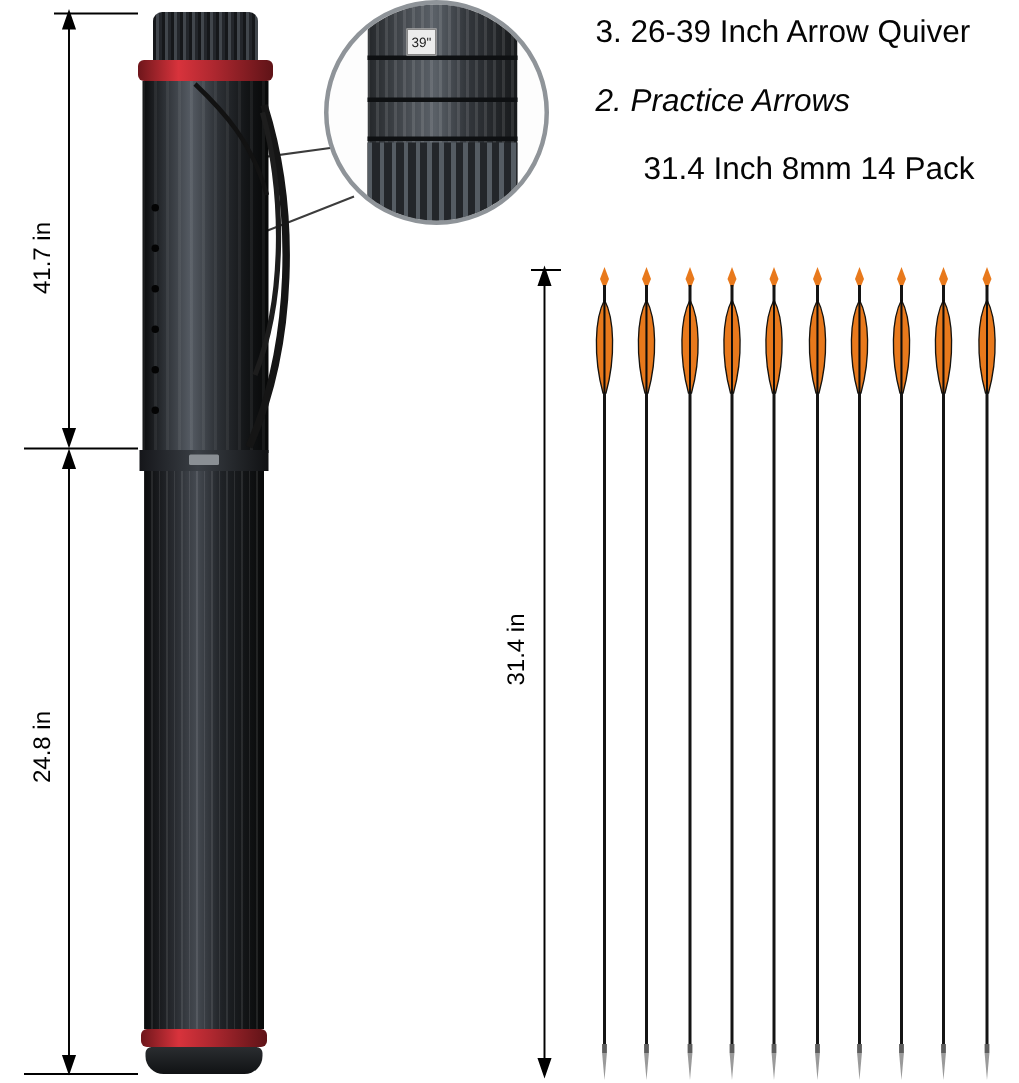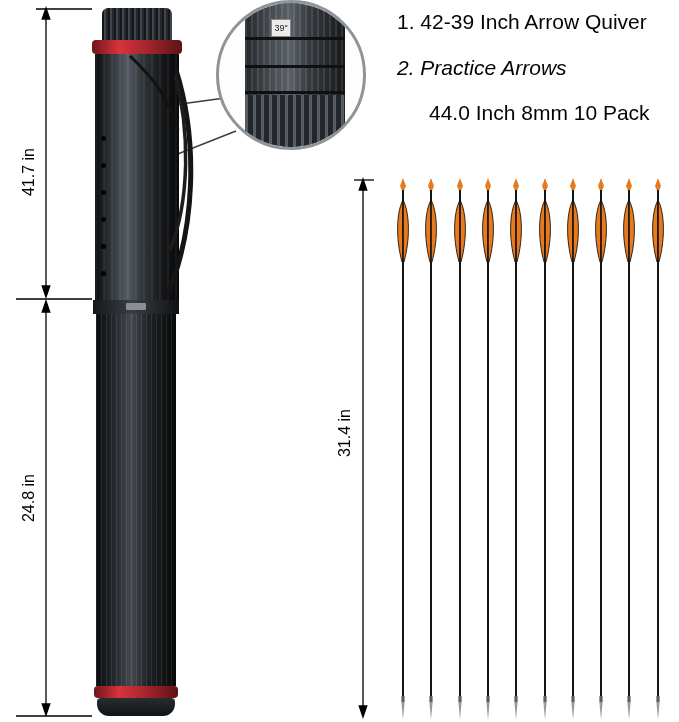--- a/index.html
+++ b/index.html
@@ -116,23 +116,23 @@
     <div class="mag-groove" style="top:62px"></div>
     <div class="mag-groove" style="top:88px"></div>
     <div class="mag-ribs"></div>
     <div class="mag-sticker">39"</div>
   </div>
 
   <div class="dim-label l41">41.7 in</div>
   <div class="dim-label l24">24.8 in</div>
   <div class="dim-label l31">31.4 in</div>
 
-  <div class="desc-line d1">1. 42-39 Inch Arrow Quiver</div>
+  <div class="desc-line d1">3. 26-39 Inch Arrow Quiver</div>
   <div class="desc-line d2">2. Practice Arrows</div>
-  <div class="desc-line d3">44.0 Inch 8mm 10 Pack</div>
+  <div class="desc-line d3">31.4 Inch 8mm 14 Pack</div>
 
   <div class="arrows" id="arrows-container">
       <div class="arrow" style="left: 0px;"><svg width="26" height="548" viewBox="0 0 26 548" xmlns="http://www.w3.org/2000/svg">
           <polygon points="13,4 16,12 13,19 10,12" fill="#E8791C"></polygon>
           <rect x="12" y="16" width="2" height="512" fill="#141414"></rect>
           <path d="M13,26 C6.5,38 5.5,64 12,88 L13,88 Z" fill="#E8791C" stroke="#15130f" stroke-width="0.9"></path>
           <path d="M13,26 C19.5,38 20.5,64 14,88 L13,88 Z" fill="#E8791C" stroke="#15130f" stroke-width="0.9"></path>
           <rect x="12.4" y="26" width="1.2" height="62" fill="#0d0c0a"></rect>
           <rect x="11.4" y="522" width="3.2" height="6" fill="#5d5d5d"></rect>
           <polygon points="11.4,528 14.6,528 13,546" fill="#9a9a9a"></polygon>

